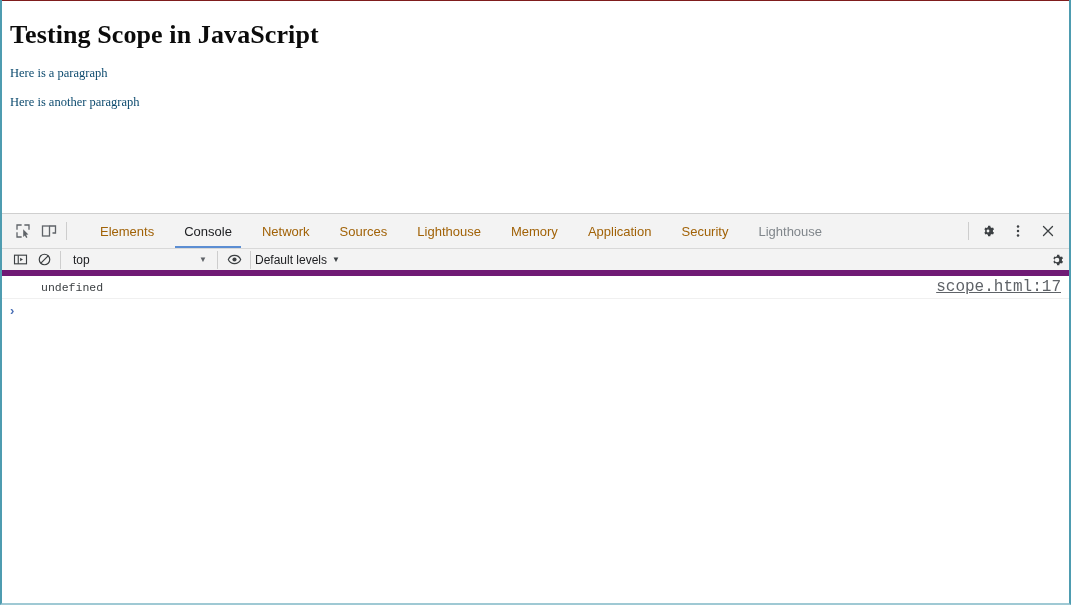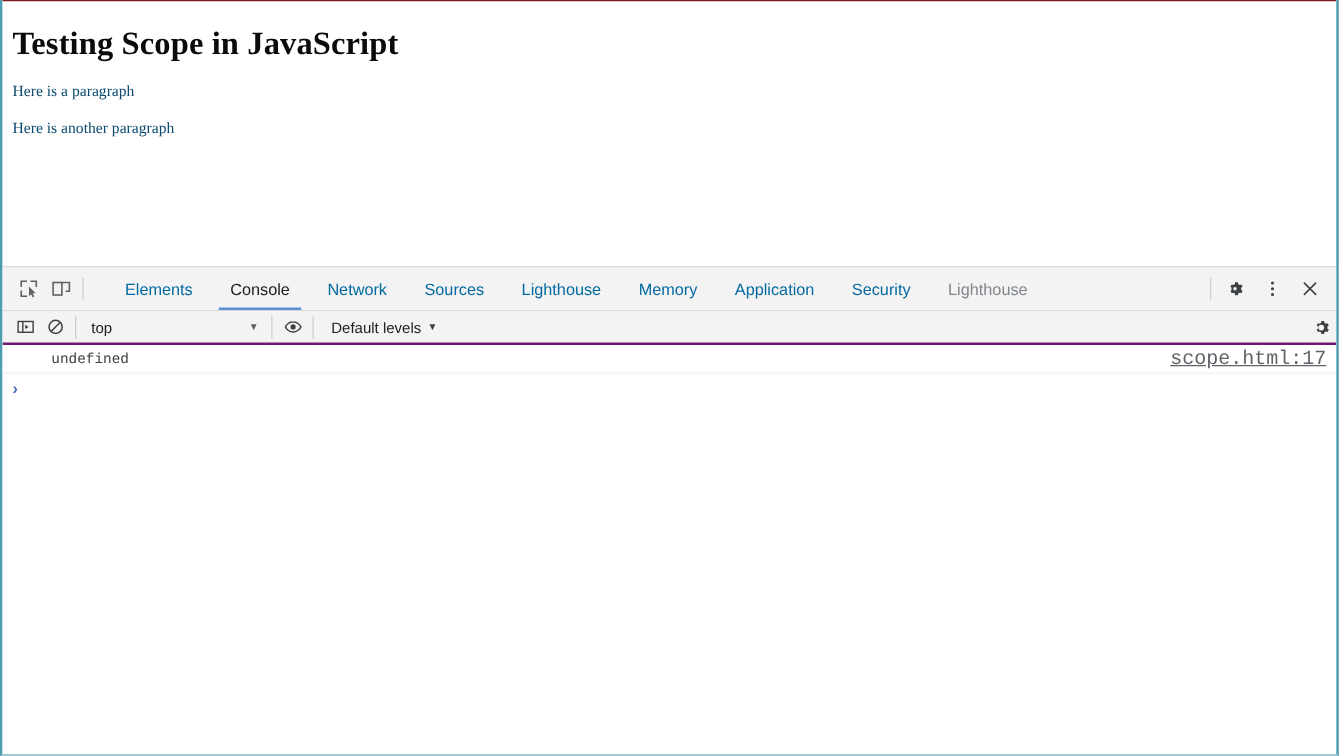--- a/index.html
+++ b/index.html
@@ -106,21 +106,21 @@
     flex: 1 1 auto;
     min-width: 0;
     padding-left: 8px;
   }
   .tab {
     position: relative;
     display: flex;
     align-items: center;
     padding: 0 15px;
     font-size: 13px;
-    color: #0369a1;
+    color: #a16207;
     white-space: nowrap;
     box-sizing: border-box;
   }
   .tab.active {
     color: #202124;
   }
   .tab.active::after {
     content: "";
     position: absolute;
     left: 6px;
@@ -140,21 +140,21 @@
   #tabstrip-right .tb-icon {
     color: #3c4043;
     width: 30px;
   }
 
   
   #console-toolbar {
     height: 27px;
     flex: 0 0 27px;
     background: #f3f3f3;
-    border-bottom: 2px solid #701a75;
+    border-bottom: 6px solid #701a75;
     display: flex;
     align-items: center;
     box-sizing: border-box;
     padding-left: 6px;
   }
   #console-toolbar .tb-icon { color: #3c4043; width: 24px; height: 22px;}
   #context-select {
     display: flex;
     align-items: center;
     justify-content: space-between;
@@ -179,21 +179,21 @@
     outline: none;
     margin-left: 3px;
   }
   #filter-input::placeholder { color: #9aa0a6; }
   #levels-select {
     display: flex;
     align-items: center;
     gap: 5px;
     font-size: 12px;
     color: #202124;
-    margin-left: 10px;
+    margin-left: 0;
     white-space: nowrap;
   }
   #levels-select .caret { font-size: 8px; color: #3c4043; }
   #console-toolbar-spacer { flex: 1 1 auto; }
 
   
   #console-body {
     flex: 1 1 auto;
     background: #ffffff;
     overflow: hidden;

